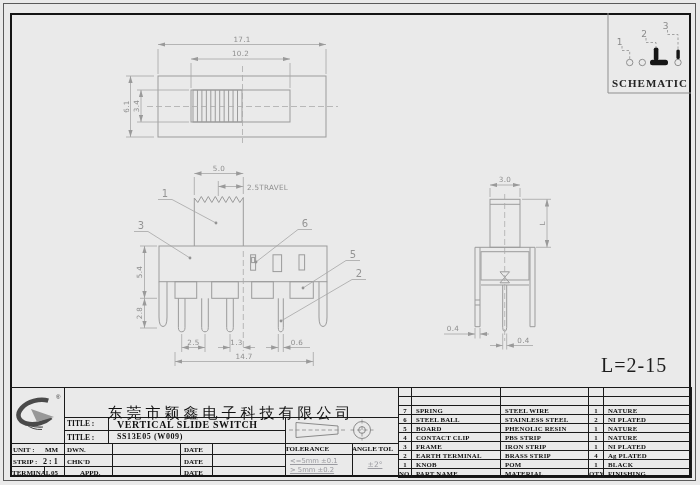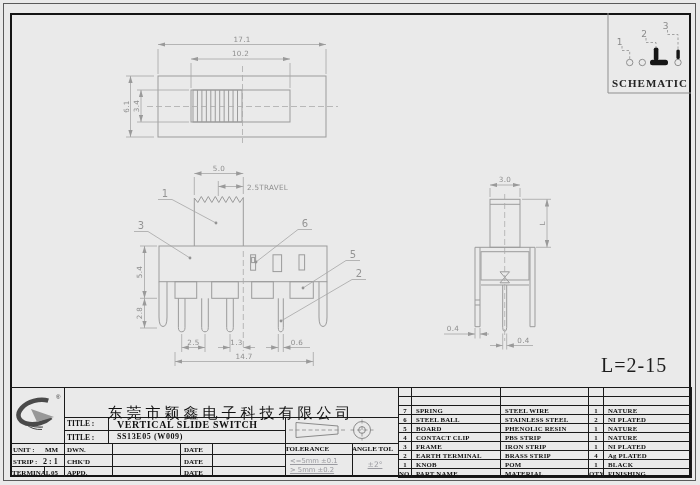--- a/index.html
+++ b/index.html
@@ -270,21 +270,21 @@
 
   <span class="tb-text" style="left:13px;top:445.5px">UNIT :</span>
   <span class="tb-text" style="left:45px;top:445.5px">MM</span>
   <span class="tb-text" style="left:13px;top:457.5px">STRIP :</span>
   <span class="tb-text" style="left:43px;top:456.8px;font-size:8px">2 : 1</span>
   <span class="tb-text" style="left:12px;top:468.8px">TERMINAL</span>
   <span class="tb-text" style="left:51px;top:468.8px">05</span>
 
   <span class="tb-text" style="left:67px;top:445.5px">DWN.</span>
   <span class="tb-text" style="left:67px;top:457.5px">CHK'D</span>
-  <span class="tb-text" style="left:67px;top:468.8px">APPD.</span>
+  <span class="tb-text" style="left:80px;top:468.8px">APPD.</span>
   <span class="tb-text" style="left:184px;top:445.5px">DATE</span>
   <span class="tb-text" style="left:184px;top:457.5px">DATE</span>
   <span class="tb-text" style="left:184px;top:468.8px">DATE</span>
 
   <span class="tb-text" style="left:285px;width:67px;top:445.2px;text-align:left">TOLERANCE</span>
   <span class="tb-text" style="left:352px;width:46px;top:445.2px;">ANGLE TOL</span>
   <span class="tol" style="left:290px;top:456.5px">&lt;=5mm ±0.1</span>
   <span class="tol" style="left:290px;top:465.5px">&gt; 5mm ±0.2</span>
   <span class="tol" style="left:352px;width:46px;top:460px;text-align:center;font-size:7.5px">±2°</span>
 

